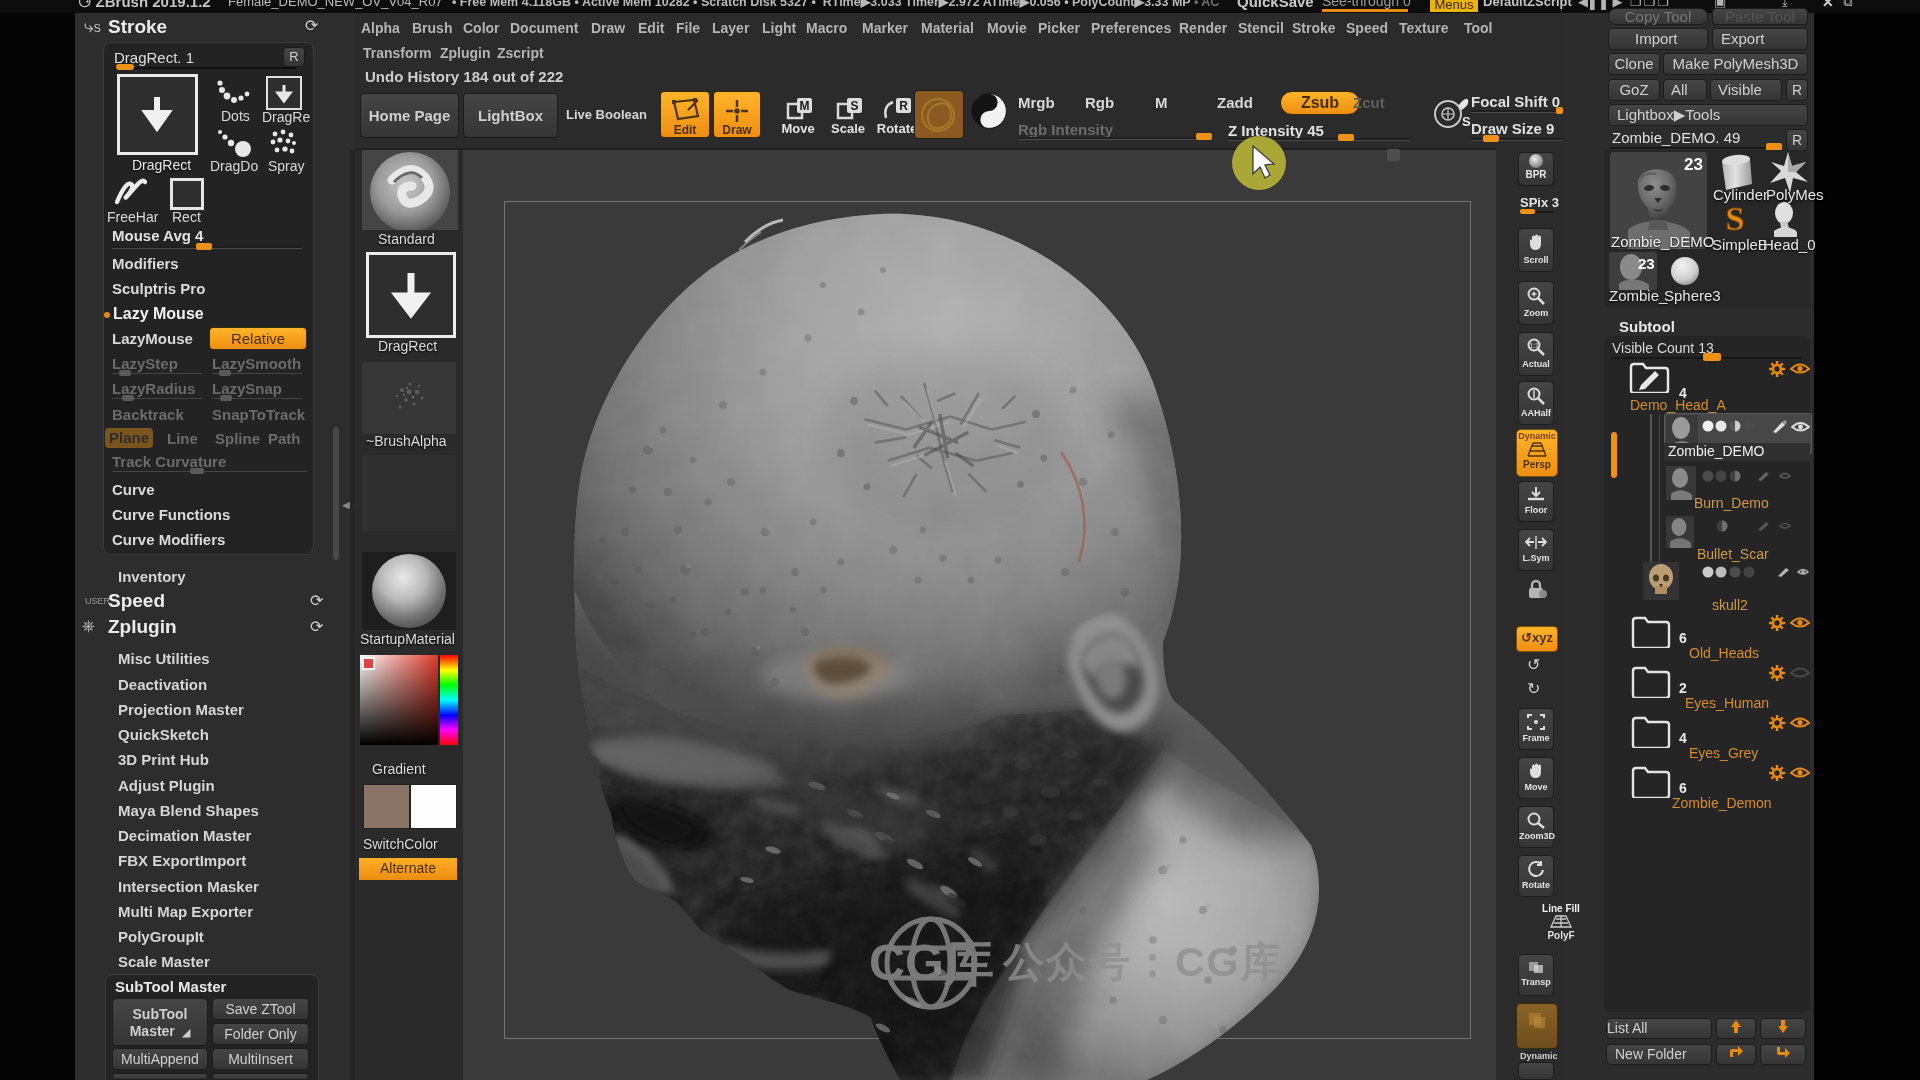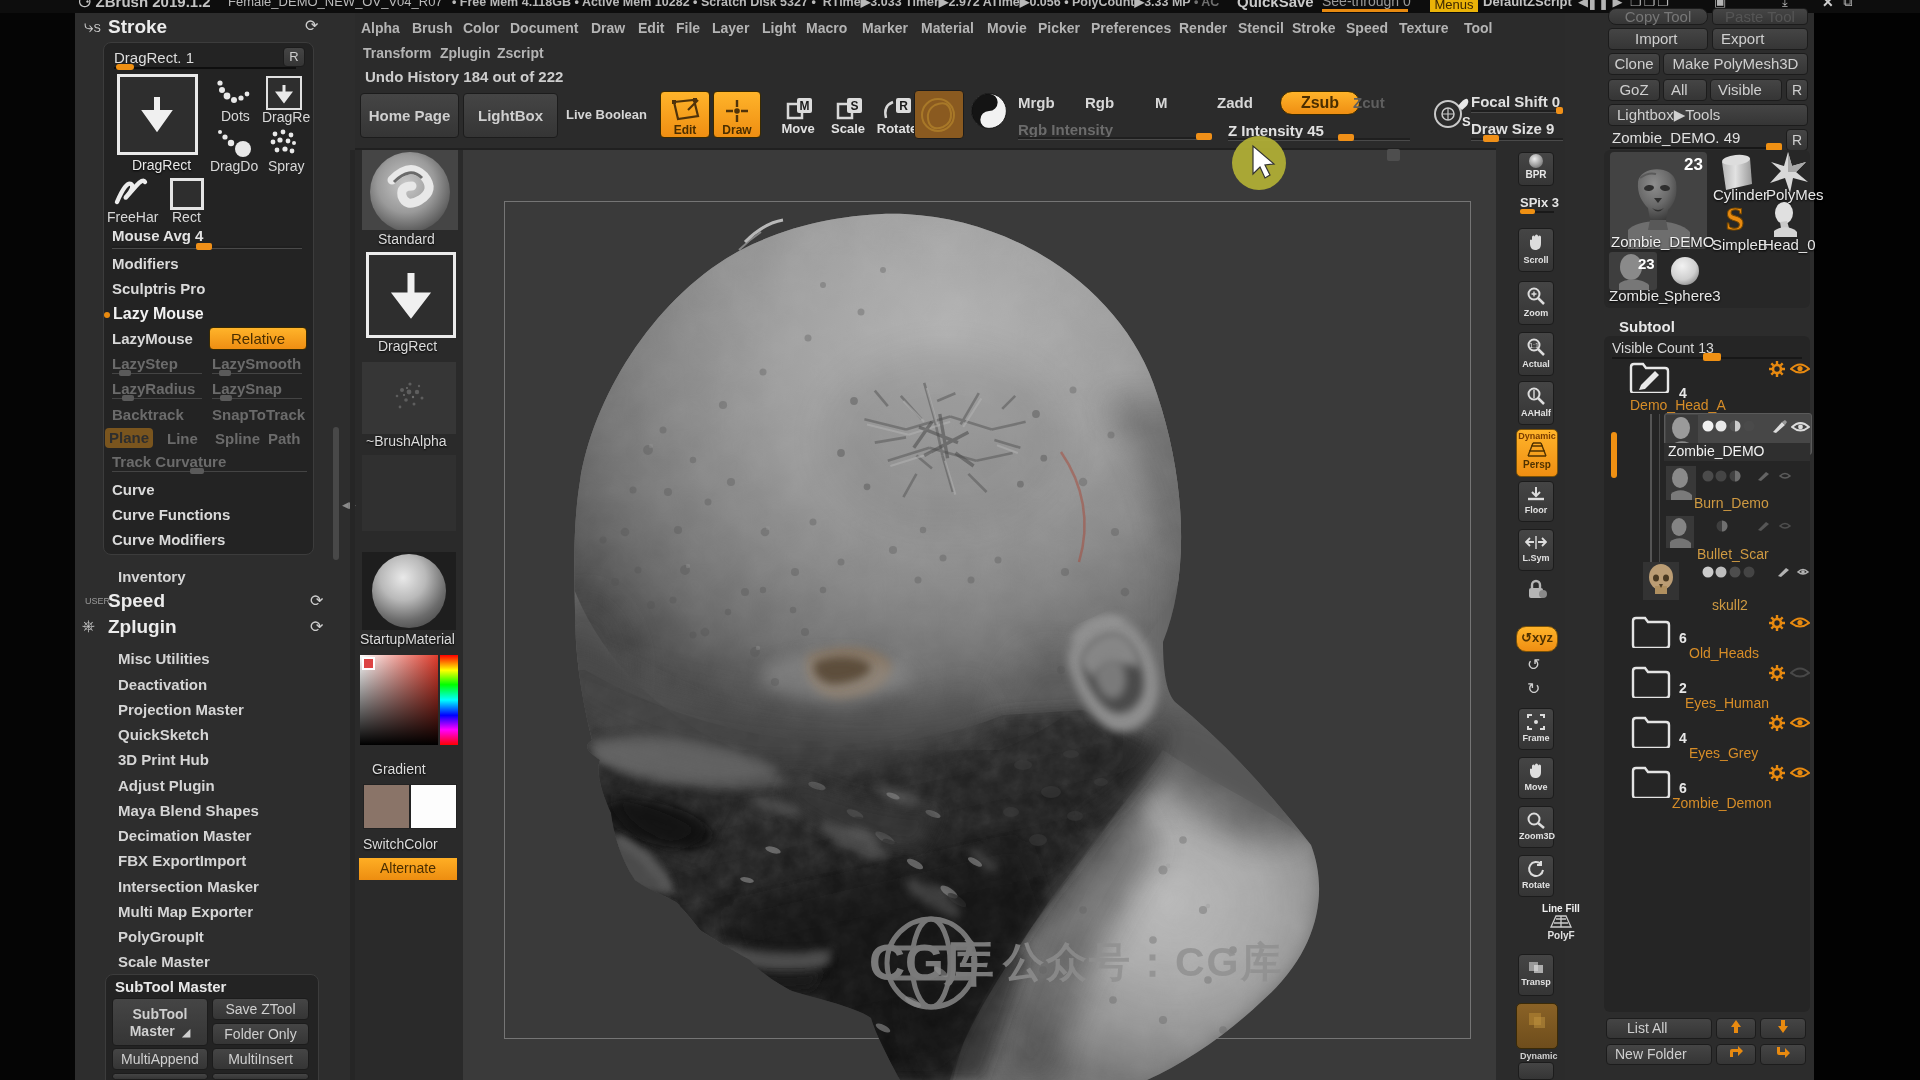--- a/index.html
+++ b/index.html
@@ -738,21 +738,21 @@
         <path d="M5 4 l-4 4 l4 4 M17 4 l4 4 l-4 4 M1 8 h8 M13 8 h8" stroke="#ddd" stroke-width="1.8" fill="none"></path>
         <path d="M11 2 v13" stroke="#ddd" stroke-width="1.4"></path>
       </svg><div class="shlbl">L.Sym</div></div>
   <div class="abs" style="left:1523px;top:578px;width:27px;height:40px;text-align:center;">
     <svg width="24" height="24" viewBox="0 0 24 24">
         <rect x="4" y="10" width="14" height="10" rx="2" fill="#b5b5b5"></rect>
         <path d="M7 10 V7 a4 4 0 0 1 8 0 V10" fill="none" stroke="#b5b5b5" stroke-width="2.4"></path>
         <circle cx="18" cy="16" r="4" fill="#8a8a8a"></circle>
       </svg>
   </div>
-  <div class="abs" style="left:1516px;top:626px;width:40px;height:24px;background:linear-gradient(#ffb42a,#ef8e12);border:1px solid #7a5208;border-radius:10px;text-align:center;color:#503200;font-weight:bold;font-size:13px;line-height:22px;">↺xyz</div>
+  <div class="abs" style="left:1516px;top:626px;width:40px;height:24px;background:linear-gradient(#ffb42a,#ef8e12);border:1px solid #7a5208;border-radius:4px;text-align:center;color:#503200;font-weight:bold;font-size:13px;line-height:22px;">↺xyz</div>
   <div class="lbl" style="left:1527px;top:655px;font-size:16px;color:#cfcfcf;">↺</div>
   <div class="lbl" style="left:1527px;top:679px;font-size:16px;color:#cfcfcf;">↻</div>
   <div class="btn shf" style="left:1518px;top:708px;width:36px;height:42px;"><svg width="20" height="18" viewBox="0 0 20 18">
         <g stroke="#ddd" stroke-width="2" fill="none">
           <path d="M2 5 V2 h4 M14 2 h4 v3 M18 13 v3 h-4 M6 16 H2 v-3"></path>
         </g>
         <circle cx="10" cy="9" r="2" fill="#ddd"></circle>
       </svg><div class="shlbl">Frame</div></div>
   <div class="btn shf" style="left:1518px;top:757px;width:36px;height:42px;"><svg width="20" height="18" viewBox="0 0 20 18">
         <path d="M6 9 V4 a1.5 1.5 0 0 1 3 0 V8 M9 8 V3 a1.5 1.5 0 0 1 3 0 V8 M12 8 V4 a1.5 1.5 0 0 1 3 0 V10 C15 14 13 16 9 16 C6 16 4 13 4 10 V7 a1.5 1.5 0 0 1 2 0Z" fill="#ddd"></path>
@@ -1033,21 +1033,21 @@
     </svg>
   <svg class="abs" style="left:1790px;top:765px;" width="20" height="15" viewBox="0 0 20 15">
       <path d="M1 8 Q10 -1 19 8 Q10 15 1 8Z" fill="none" stroke="#e88a10" stroke-width="2"></path>
       <circle cx="10" cy="7.5" r="2.6" fill="#e88a10"></circle>
     </svg>
   <div class="lbl" style="left:1679px;top:780px;font-size:14px;font-weight:bold;color:#e8e8e8;">6</div>
   <div class="lbl" style="left:1672px;top:795px;font-size:14px;color:#d78d28;">Zombie_Demon</div>
   
   <div class="abs" style="left:1611px;top:432px;width:6px;height:46px;background:#ef9013;border-radius:3px;"></div>
   
-  <div class="btn" style="left:1606px;top:1018px;width:106px;height:21px;font-size:14px;line-height:19px;text-align:left;padding-left:20px;">List All</div>
+  <div class="btn" style="left:1606px;top:1018px;width:106px;height:21px;font-size:14px;line-height:19px;text-align:left;padding-left:0;">List All</div>
   <div class="btn" style="left:1716px;top:1018px;width:40px;height:21px;"><svg width="14" height="15" viewBox="0 0 14 15">
         <path d="M7 1 L12 8 H9 V14 H5 V8 H2 Z" fill="#e88a10"></path>
       </svg></div>
   <div class="btn" style="left:1760px;top:1018px;width:46px;height:21px;"><svg width="14" height="15" viewBox="0 0 14 15">
         <path d="M7 14 L2 7 H5 V1 H9 V7 H12 Z" fill="#e88a10"></path>
       </svg></div>
   <div class="btn" style="left:1606px;top:1044px;width:106px;height:21px;font-size:14px;line-height:19px;text-align:left;padding-left:8px;">New Folder</div>
   <div class="btn" style="left:1716px;top:1044px;width:40px;height:21px;"><svg width="16" height="14" viewBox="0 0 16 14">
         <path d="M2 12 V6 Q2 4 4 4 H10 V1 L15 6 L10 11 V7 H5 V12 Z" fill="#e88a10"></path>
       </svg></div>

